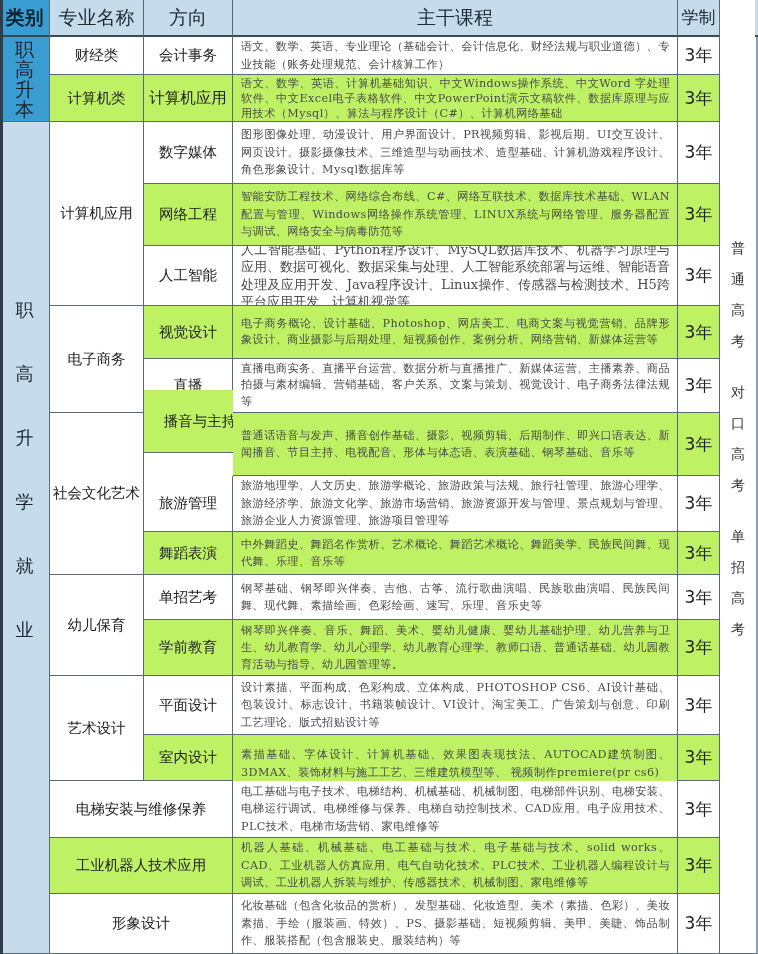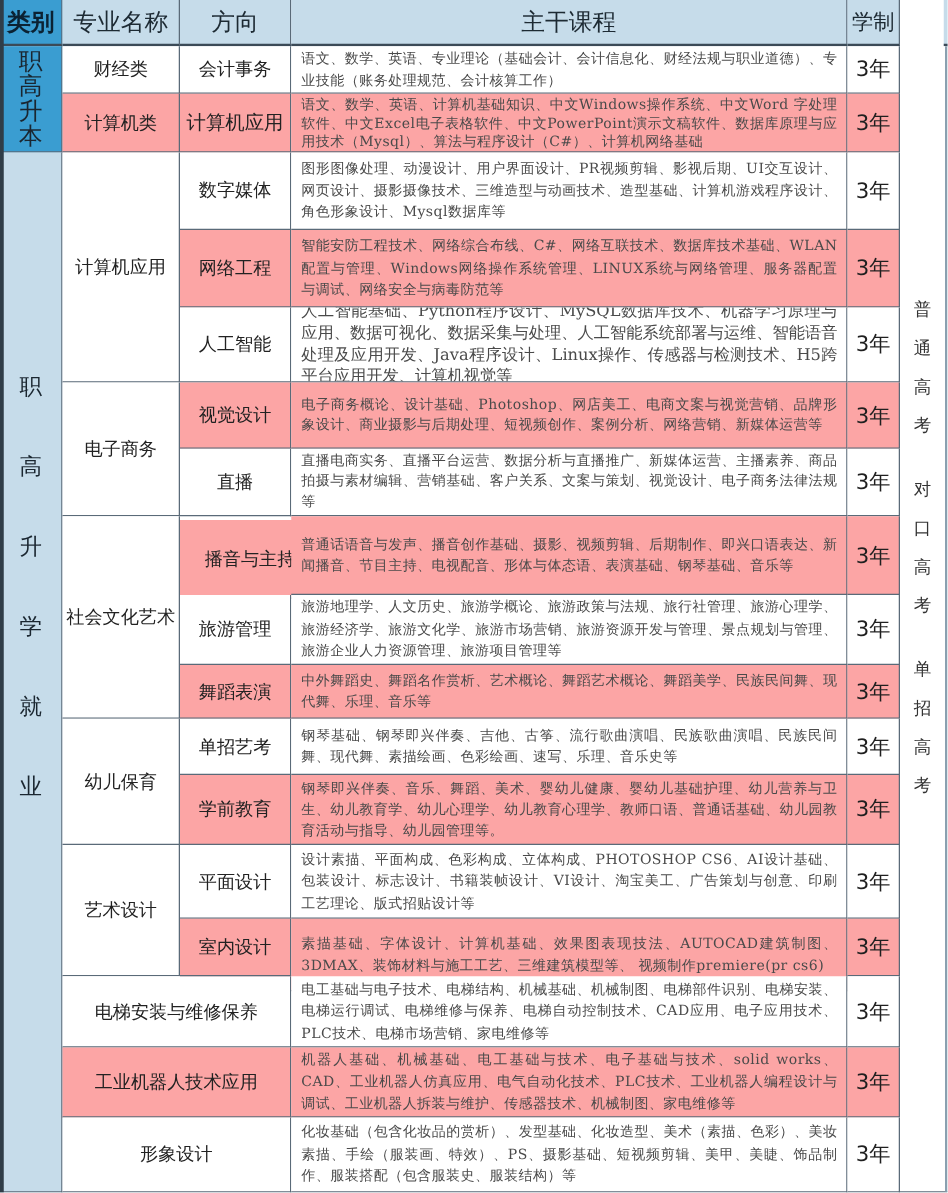--- a/index.html
+++ b/index.html
@@ -7,21 +7,21 @@
   body { font-family: "DejaVu Sans", "Liberation Sans", sans-serif; color: #333; position: relative; }
   .table { position: absolute; left: 0; top: 0; width: 758px; height: 954px; }
   .cell {
     position: absolute; display: flex; align-items: center; justify-content: center;
     border-right: 1.5px solid #5a6a78; border-bottom: 1.5px solid #5a6a78;
     text-align: center; overflow: hidden;
   }
   .hdr { background: #c6dcea; color: #1d2a33; font-size: 19px; font-weight: normal; top: 0; height: 37px; border-bottom: 2px solid #3b4a57; }
   .hdr.cat { background: #3a9dd1; color: #0b2233; font-weight: bold; }
   .hdr.small { font-size: 14px; line-height: 13px; flex-direction: column; }
-  .blue { background: #fca5a5; }
+  .blue { background: #bef264; }
   .white { background: #ffffff; }
   .catcol { font-size: 18px; color: #1a2630; flex-direction: column; }
   .catcol.top { background: #3a9dd1; font-size: 19px; line-height: 20px; }
   .catcol.main { background: #c6dcea; justify-content: flex-start; padding-top: 178px; }
   .catcol.main span { display: block; height: 64px; line-height: 20px; }
   .major { font-size: 14.5px; color: #222; }
   .dir { font-size: 14.5px; color: #222; }
   .course {
     justify-content: flex-start; text-align: justify; align-items: center;
     font-family: "DejaVu Serif", "Liberation Serif", serif; font-size: 11.2px; line-height: 17.5px;
@@ -77,21 +77,21 @@
   <div class="cell major blue" style="left:50px;top:838px;width:183px;height:56px;">工业机器人技术应用</div>
   <div class="cell major white" style="left:50px;top:894px;width:183px;height:60px;">形象设计</div>
 
   <div class="cell dir white" style="left:144px;top:37px;width:89px;height:38px;">会计事务</div>
   <div class="cell dir blue" style="left:144px;top:75px;width:89px;height:47px;font-size:15.5px;">计算机应用</div>
   <div class="cell dir white" style="left:144px;top:122px;width:89px;height:62px;text-align:right;">数字媒体</div>
   <div class="cell dir blue" style="left:144px;top:184px;width:89px;height:62px;">网络工程</div>
   <div class="cell dir white" style="left:144px;top:246px;width:89px;height:60px;">人工智能</div>
   <div class="cell dir blue" style="left:144px;top:306px;width:89px;height:53px;">视觉设计</div>
   <div class="cell dir white" style="left:144px;top:359px;width:89px;height:54px;">直播</div>
-  <div class="cell dir blue" style="left:144px;top:416px;width:113px;height:63px;">播音与主持</div>
+  <div class="cell dir blue" style="left:144px;top:390px;width:113px;height:63px;">播音与主持</div>
   <div class="cell dir white" style="left:144px;top:476px;width:89px;height:56px;">旅游管理</div>
   <div class="cell dir blue" style="left:144px;top:532px;width:89px;height:43px;">舞蹈表演</div>
   <div class="cell dir white" style="left:144px;top:575px;width:89px;height:45px;">单招艺考</div>
   <div class="cell dir blue" style="left:144px;top:620px;width:89px;height:56px;">学前教育</div>
   <div class="cell dir white" style="left:144px;top:676px;width:89px;height:59px;">平面设计</div>
   <div class="cell dir blue" style="left:144px;top:735px;width:89px;height:46px;">室内设计</div>
 
   <div class="cell course white" style="left:233px;top:37px;width:445px;height:38px;">语文、数学、英语、专业理论（基础会计、会计信息化、财经法规与职业道德）、专业技能（账务处理规范、会计核算工作）</div>
   <div class="cell course blue" style="left:233px;top:75px;width:445px;height:47px;line-height:15px;">语文、数学、英语、计算机基础知识、中文Windows操作系统、中文Word 字处理软件、中文Excel电子表格软件、中文PowerPoint演示文稿软件、数据库原理与应用技术（Mysql）、算法与程序设计（C#）、计算机网络基础</div>
   <div class="cell course white" style="left:233px;top:122px;width:445px;height:62px;">图形图像处理、动漫设计、用户界面设计、PR视频剪辑、影视后期、UI交互设计、网页设计、摄影摄像技术、三维造型与动画技术、造型基础、计算机游戏程序设计、角色形象设计、Mysql数据库等</div>

